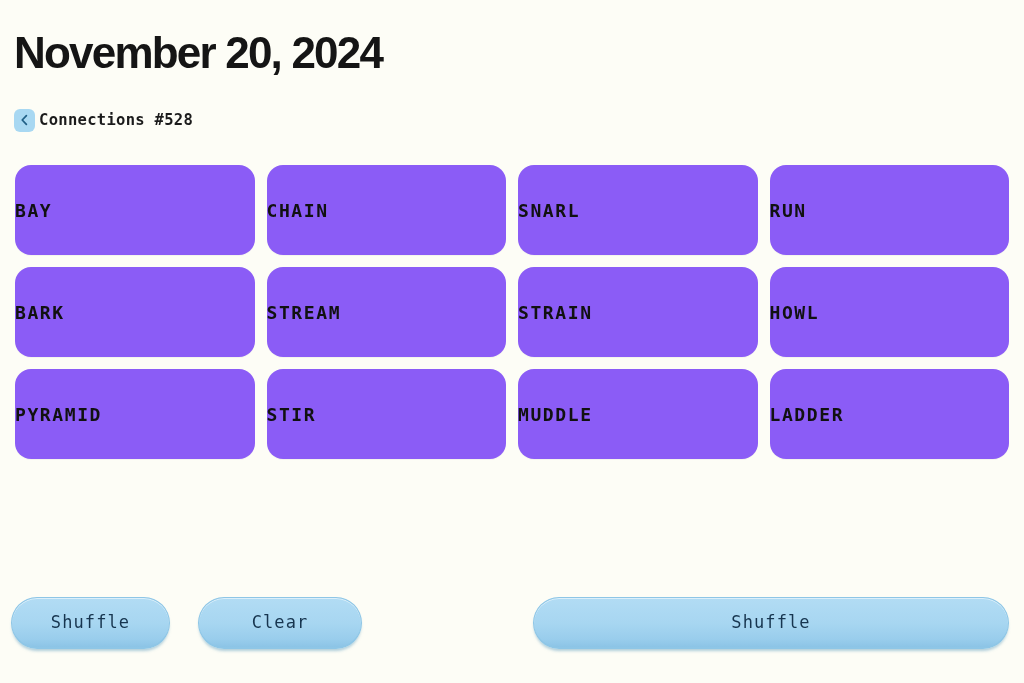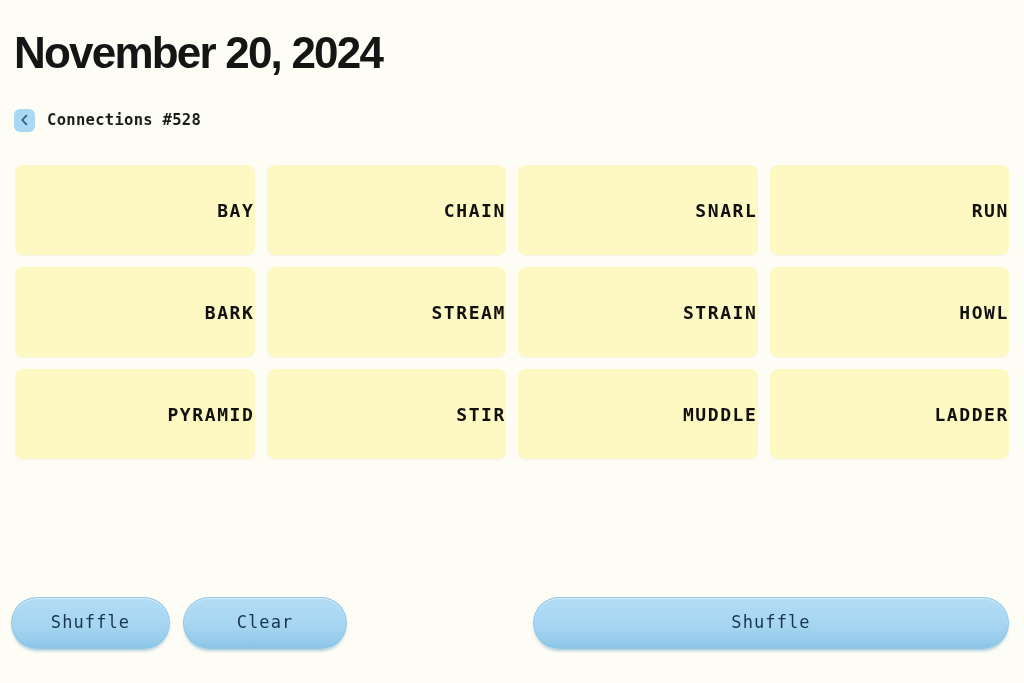--- a/index.html
+++ b/index.html
@@ -35,21 +35,21 @@
     line-height: 1.18;
     white-space: nowrap;
   }
 
   .subhead {
     position: absolute;
     left: 14px;
     top: 108px;
     display: flex;
     align-items: center;
-    gap: 12px;
+    gap: 4px;
     height: 24px;
   }
 
   .back-badge {
     width: 21px;
     height: 23px;
     border-radius: 6px;
     background: #a8d8f2;
     display: flex;
     align-items: center;
@@ -74,25 +74,25 @@
     left: 15px;
     top: 165px;
     width: 994px;
     display: grid;
     grid-template-columns: repeat(4, 1fr);
     grid-auto-rows: 90px;
     gap: 12px 12px;
   }
 
   .tile {
-    background: #fef9c3;
-    border-radius: 8px;
-    display: flex;
-    align-items: center;
-    justify-content: flex-end;
+    background: #8b5cf6;
+    border-radius: 16px;
+    display: flex;
+    align-items: center;
+    justify-content: flex-start;
     cursor: pointer;
     box-shadow: 0 1px 0 rgba(0,0,0,0.035);
     user-select: none;
   }
 
   .tile-label {
     font-family: "DejaVu Sans Mono", "Liberation Mono", monospace;
     font-size: 18px;
     font-weight: 700;
     letter-spacing: 1.6px;
@@ -131,21 +131,21 @@
     font-family: "DejaVu Sans Mono", "Liberation Mono", monospace;
     font-size: 17px;
     font-weight: 400;
     letter-spacing: 1.1px;
     color: #17354f;
     white-space: nowrap;
     margin-top: -2px;
   }
 
   #btn-shuffle { left: 11px;  width: 159px; }
-  #btn-clear   { left: 183px; width: 164px; }
+  #btn-clear   { left: 198px; width: 164px; }
   #btn-submit  { left: 533px; width: 476px; }
 </style>
 </head>
 <body>
 
 <div class="page">
 
   <h1 class="page-title">November 20, 2024</h1>
 
   <div class="subhead">

